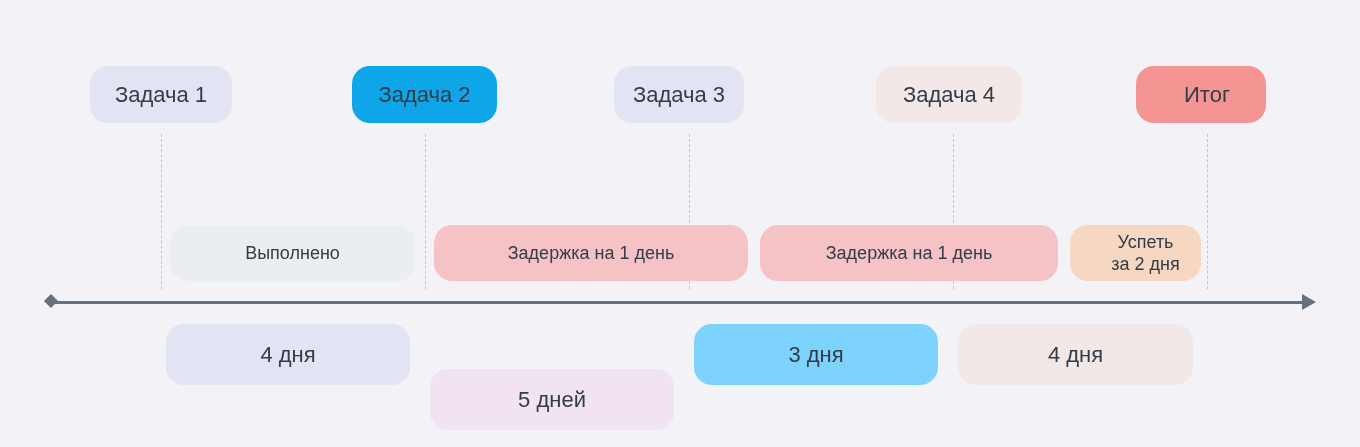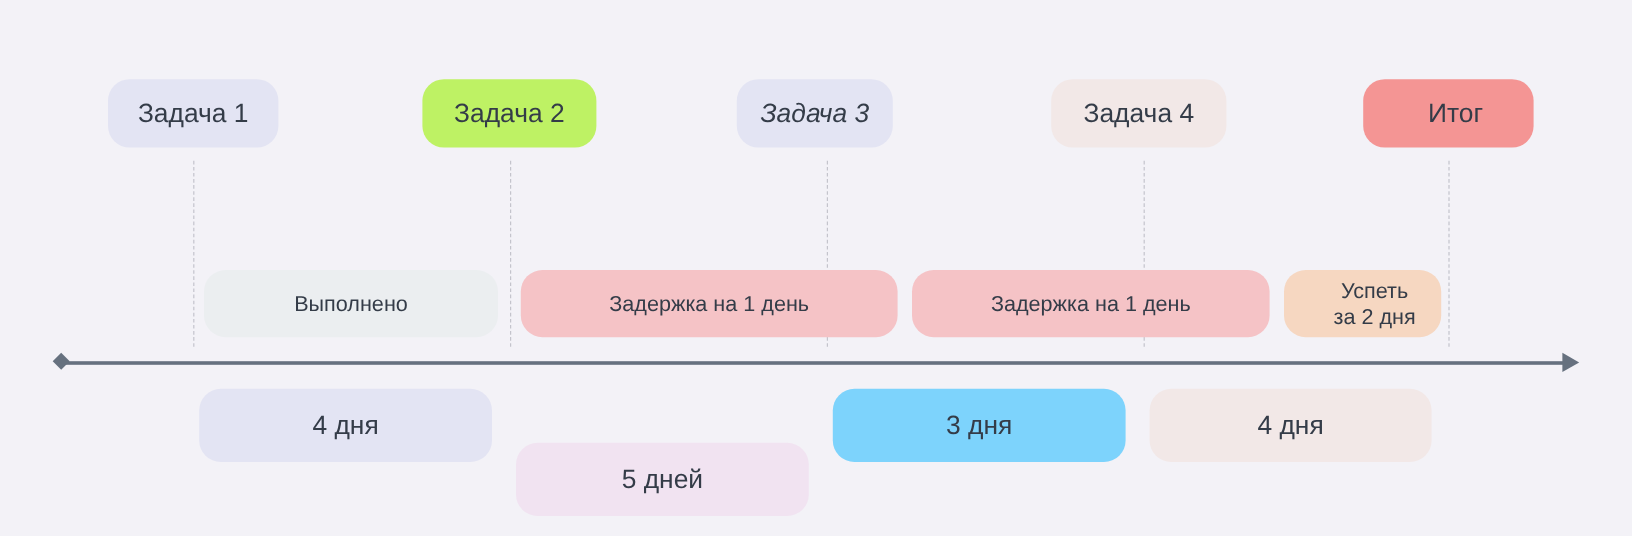--- a/index.html
+++ b/index.html
@@ -35,24 +35,24 @@
     .arrow {
       position: absolute; left: 1302px; top: 294px; width: 0; height: 0;
       border-top: 8px solid transparent; border-bottom: 8px solid transparent;
       border-left: 14px solid #66717f;
     }
   </style>
 </head>
 <body>
 
 <div class="box task" style="left:90px;width:142px;background:#e3e4f3;">Задача 1</div>
-<div class="box task" style="left:352px;width:145px;background:#bef264;">Задача 2</div>
-<div class="box task" style="left:614px;width:130px;background:#e3e4f3;font-style:italic;">Задача 3</div>
+<div class="box task" style="left:352px;width:145px;background:#0ea5e9;">Задача 2</div>
+<div class="box task" style="left:614px;width:130px;background:#e3e4f3;">Задача 3</div>
 <div class="box task" style="left:876px;width:146px;background:#f2e8e7;">Задача 4</div>
-<div class="box task" style="left:1136px;width:142px;background:#f49594;padding-left:12px;">Итог</div>
+<div class="box task" style="left:1136px;width:130px;background:#f49594;padding-left:12px;">Итог</div>
 
 <div class="vline" style="left:161px;"></div>
 <div class="vline" style="left:425px;"></div>
 <div class="vline" style="left:689px;"></div>
 <div class="vline" style="left:953px;"></div>
 <div class="vline" style="left:1207px;"></div>
 
 <div class="box status" style="left:170px;width:245px;background:#ebeef0;">Выполнено</div>
 <div class="box status" style="left:434px;width:314px;background:#f5c3c6;">Задержка на 1 день</div>
 <div class="box status" style="left:760px;width:298px;background:#f5c3c6;">Задержка на 1 день</div>

